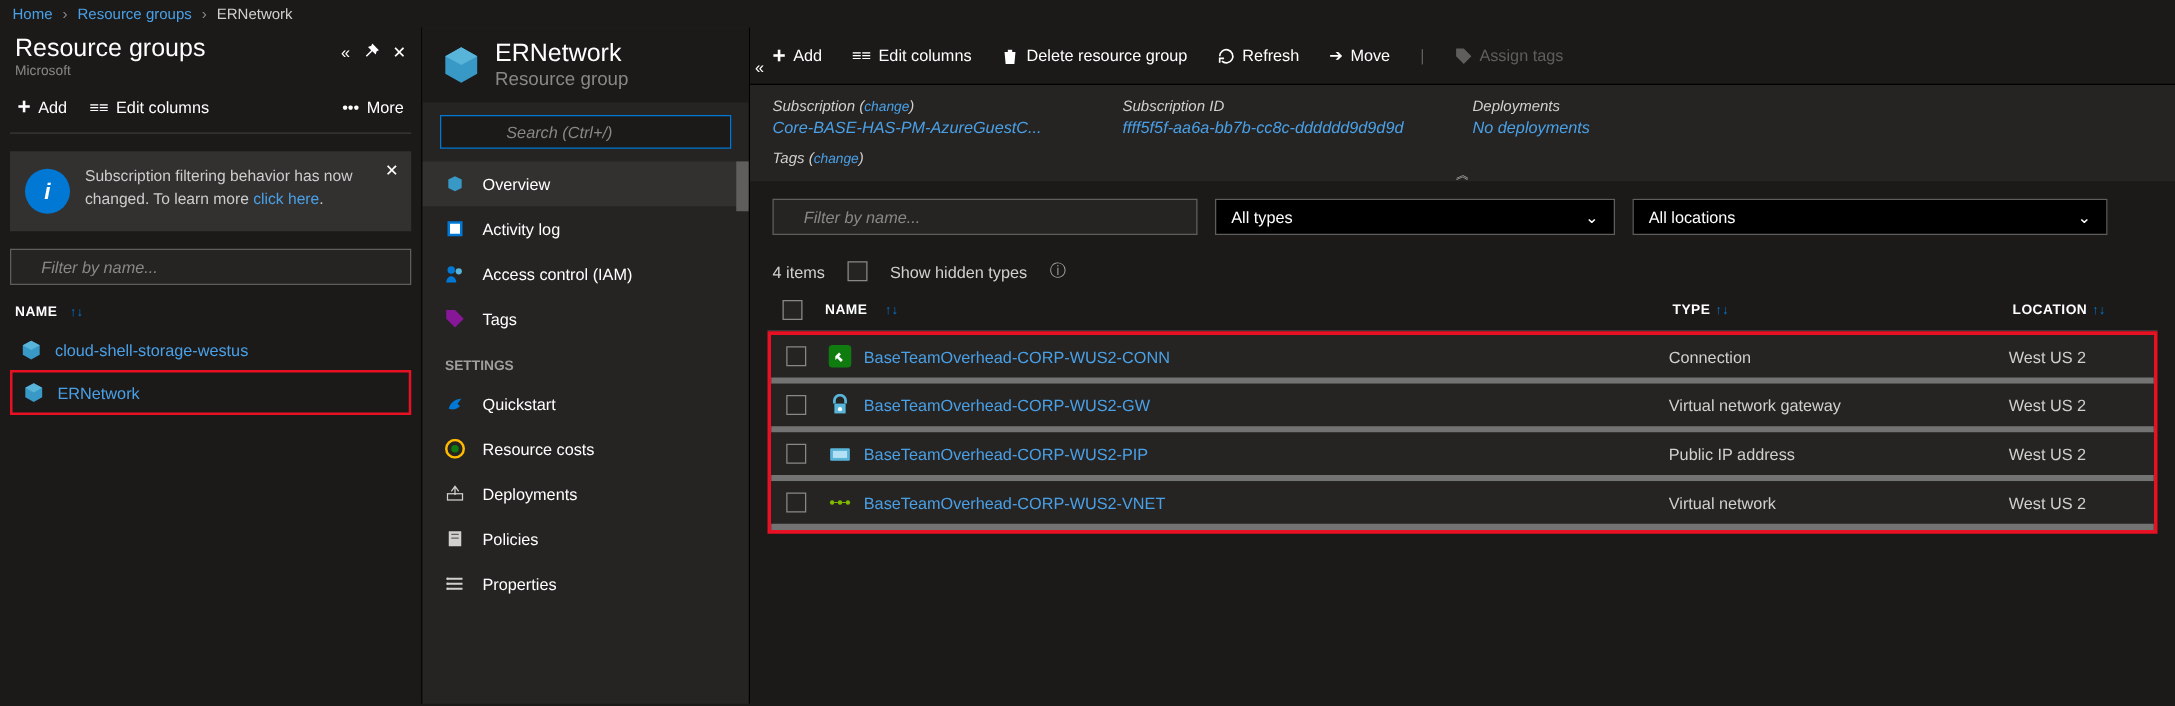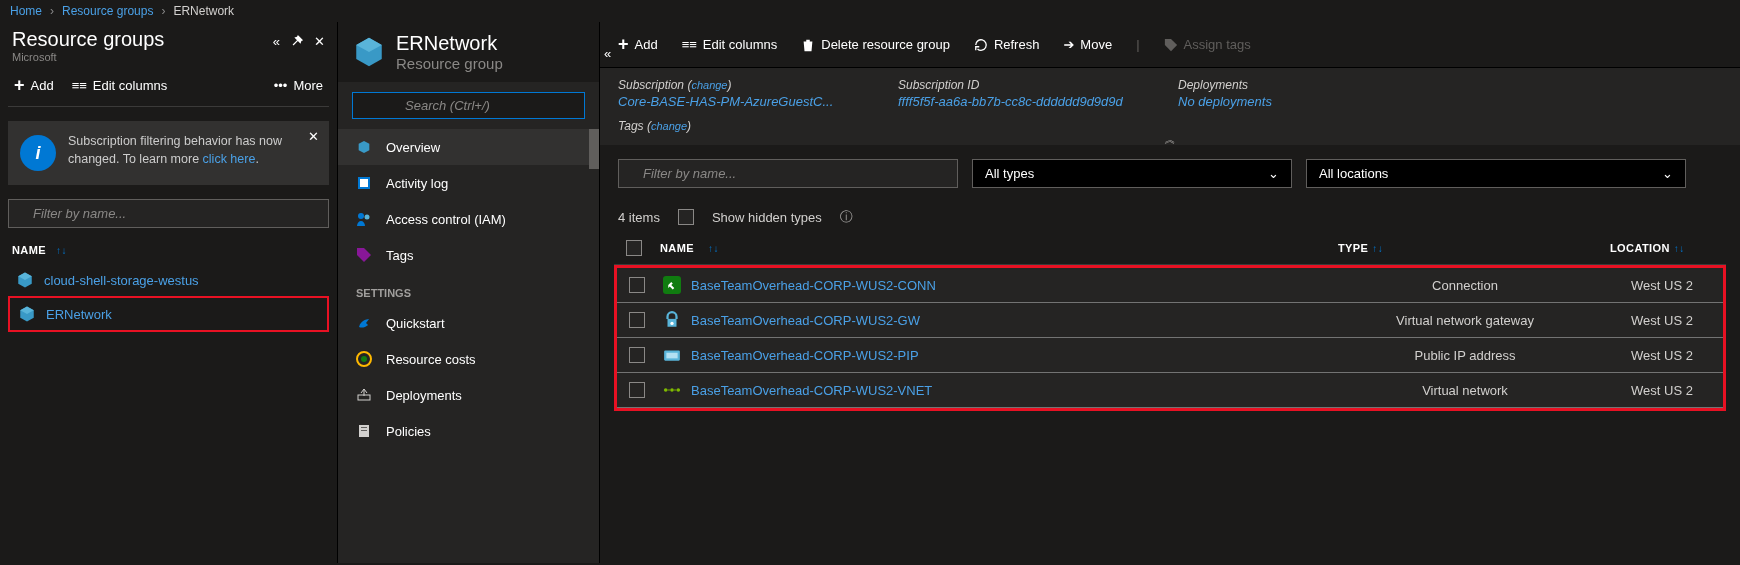--- a/index.html
+++ b/index.html
@@ -253,22 +253,21 @@
     background: #1b1a19;
     font-size: 11px;
     font-weight: 600;
     text-transform: uppercase;
     color: #fff;
     border-bottom: 1px solid #3b3a39;
     letter-spacing:.4px;
   }
   .tbl-row {
     background: #252423;
-    border-bottom: 1px solid #737373;
-    text-align: center;
+    border-bottom: 5px solid #737373;
   }
   .cell-chk { width: 28px; display:flex; justify-content:center;}
   .cell-name { flex: 1; display:flex; align-items:center; gap:10px;}
   .cell-type { width: 260px;}
   .cell-loc { width: 110px;}
   .sort {color:#0078d4;font-size:10px;margin-left:4px;}
   .res-icon { width:18px; height:18px; display:inline-flex; align-items:center; justify-content:center; border-radius:3px;}
   .res-conn { background:#107c10; color:#fff;}
   svg { display:block;}
   .divbar { color:#605e5c; }
@@ -433,20 +432,31 @@
       </div>
       <div class="nav-item">
         <span class="icon">
             <svg width="16" height="16" viewBox="0 0 16 16">
               <rect x="3" y="2" width="10" height="12" fill="#d2d0ce"></rect>
               <rect x="5" y="4" width="6" height="1" fill="#605e5c"></rect>
               <rect x="5" y="7" width="6" height="1" fill="#605e5c"></rect>
             </svg>
           </span>
         <span>Policies</span>
+      </div>
+      <div class="nav-item">
+        <span class="icon">
+            <svg width="16" height="16" viewBox="0 0 16 16">
+              <path stroke="#d2d0ce" stroke-width="1.5" d="M2 4h12M2 8h12M2 12h12"></path>
+              <circle cx="2" cy="4" r="1" fill="#d2d0ce"></circle>
+              <circle cx="2" cy="8" r="1" fill="#d2d0ce"></circle>
+              <circle cx="2" cy="12" r="1" fill="#d2d0ce"></circle>
+            </svg>
+          </span>
+        <span>Properties</span>
       </div>
     </div>
   </div>
 
   <div class="panel-right">
     <div style="position:absolute;left:4px;top:24px;color:#fff;cursor:pointer;">«</div>
     <div class="detail-toolbar">
       <div class="tbtn">
           <span style="font-size:18px;font-weight:bold;">+</span>
           <span>Add</span>

